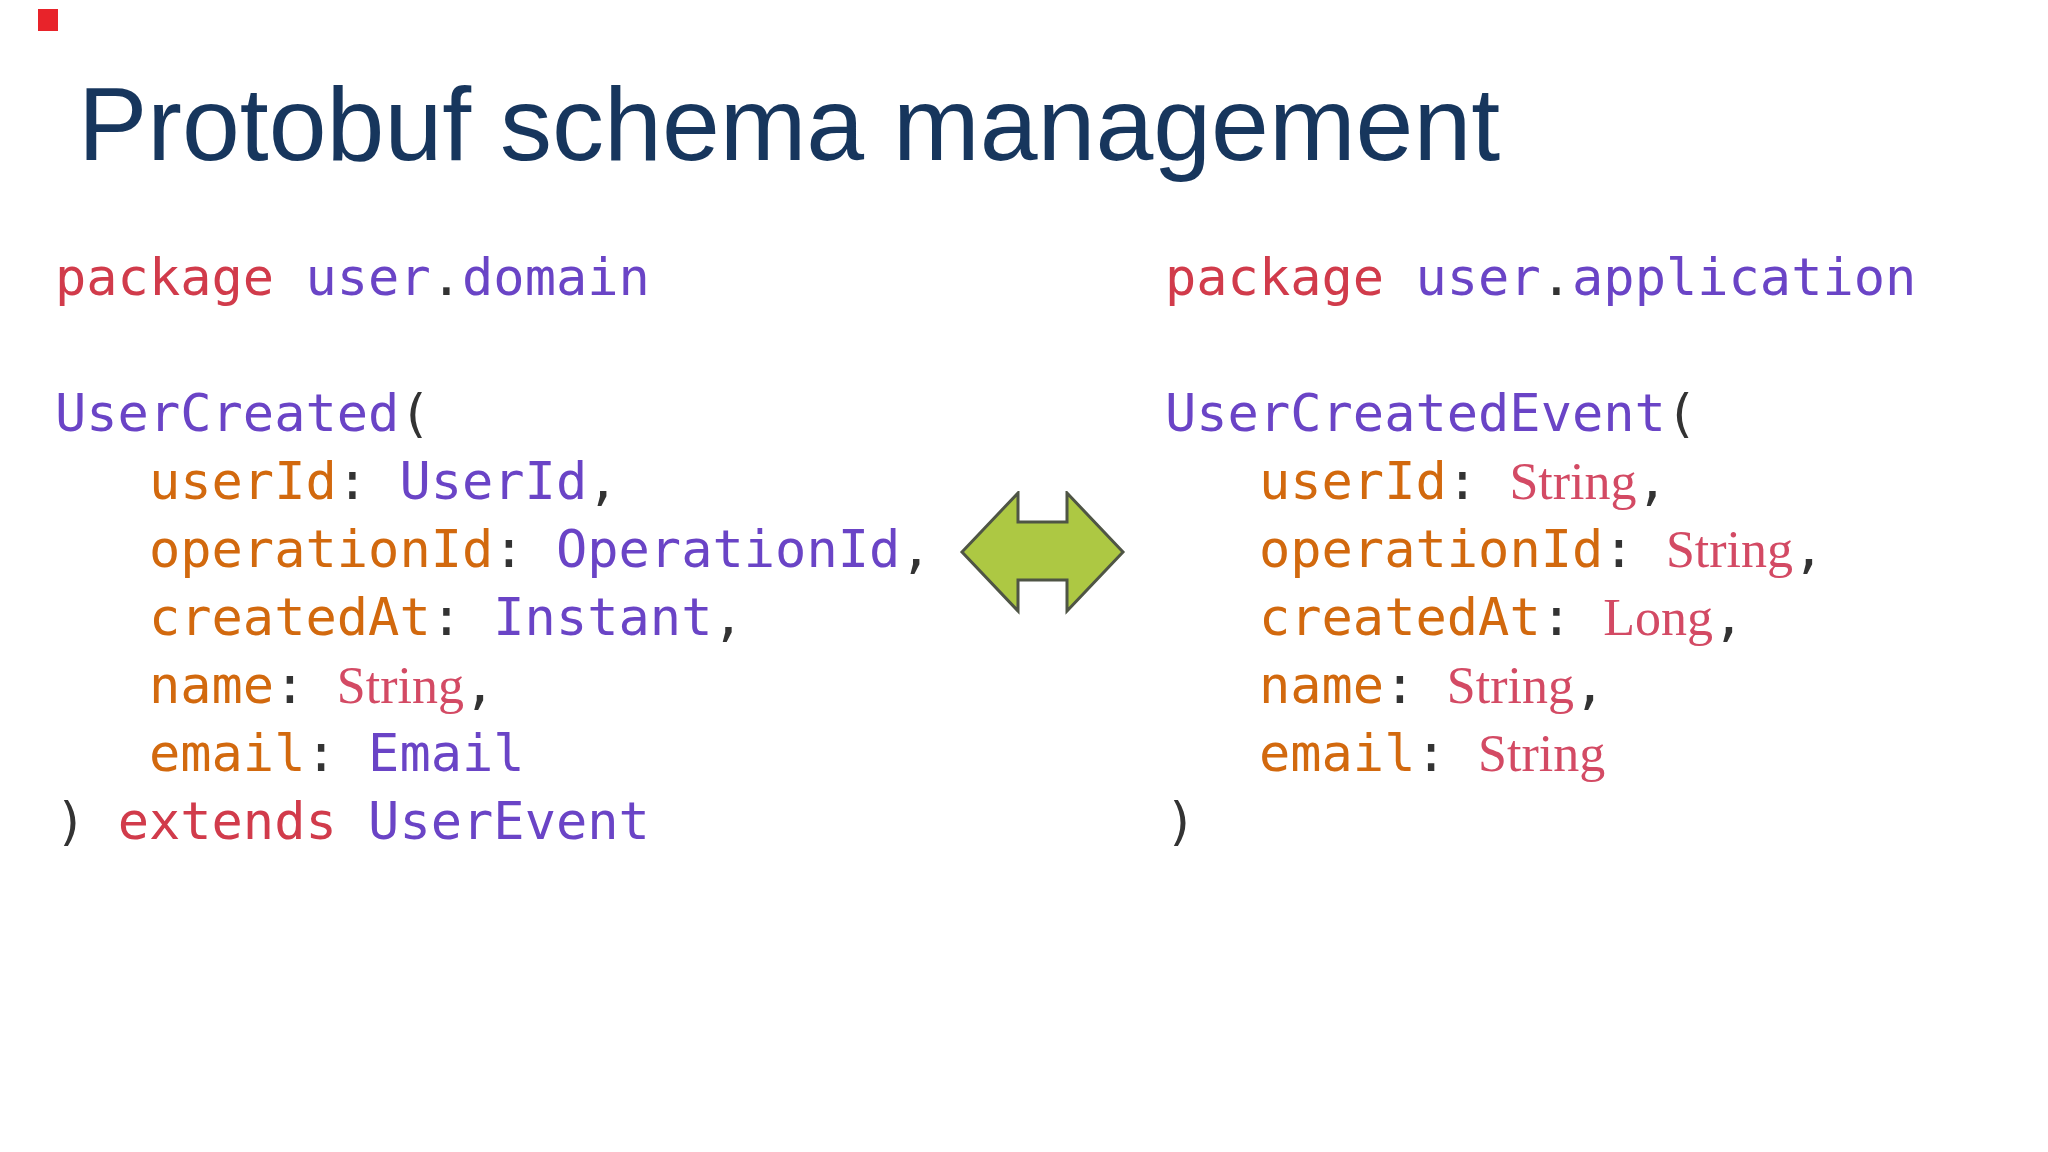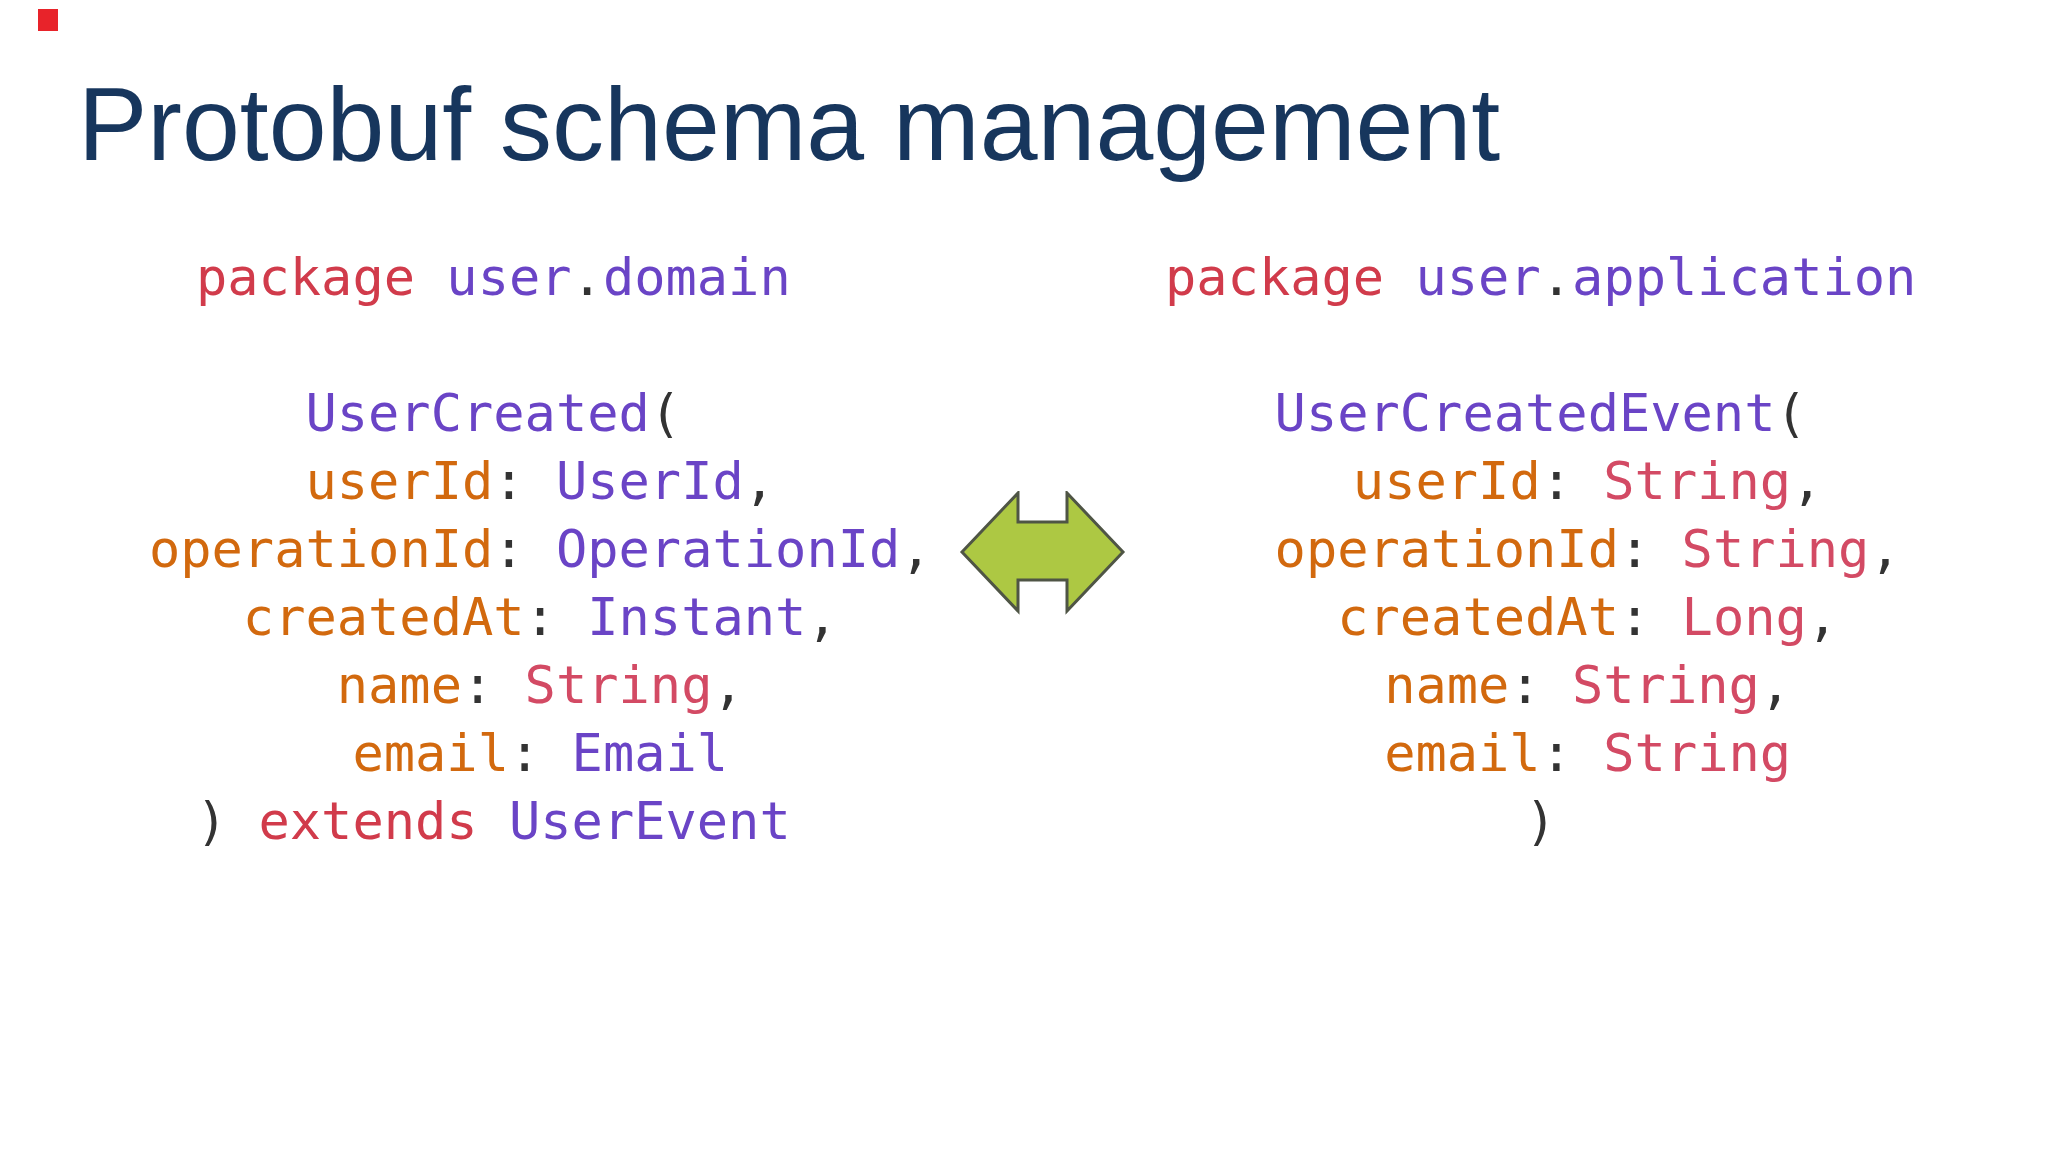--- a/index.html
+++ b/index.html
@@ -21,25 +21,25 @@
     position:absolute;left:38px;top:9px;width:20px;height:22px;
     background:var(--marker);
   }
   .code-block{
     position:absolute;top:243px;margin:0;
     font-family:"DejaVu Sans Mono", monospace;
     font-size:52px;line-height:68px;white-space:pre;
   }
   .code-block.left{left:55px;}
   .code-block.right{left:1165px;}
-  .code-line{height:68px;text-align:center;}
+  .code-line{height:68px;}
   .tok-kw{color:var(--kw);}
   .tok-typ{color:var(--typ);}
   .tok-fld{color:var(--fld);}
-  .tok-str{color:var(--str);}
+  .tok-str{color:var(--str);font-family:Liberation Serif, serif;}
   .tok-pun{color:var(--pun);}
   .tok-pln{color:var(--pun);}
   .sync-arrow{position:absolute;left:958px;top:491px;width:170px;height:124px;}
 </style>
 </head>
 <body>
 
 <div class="slide">
 
   <div class="rec-marker"></div>

